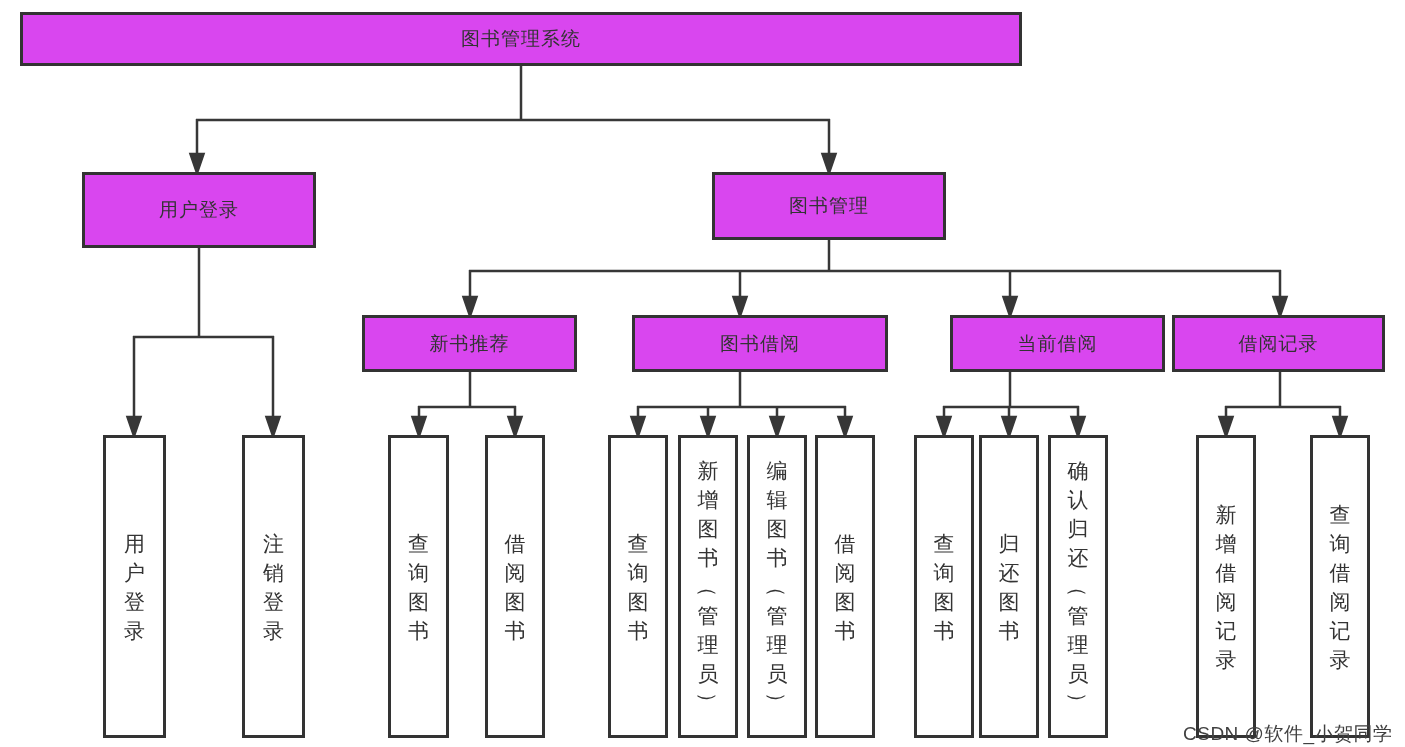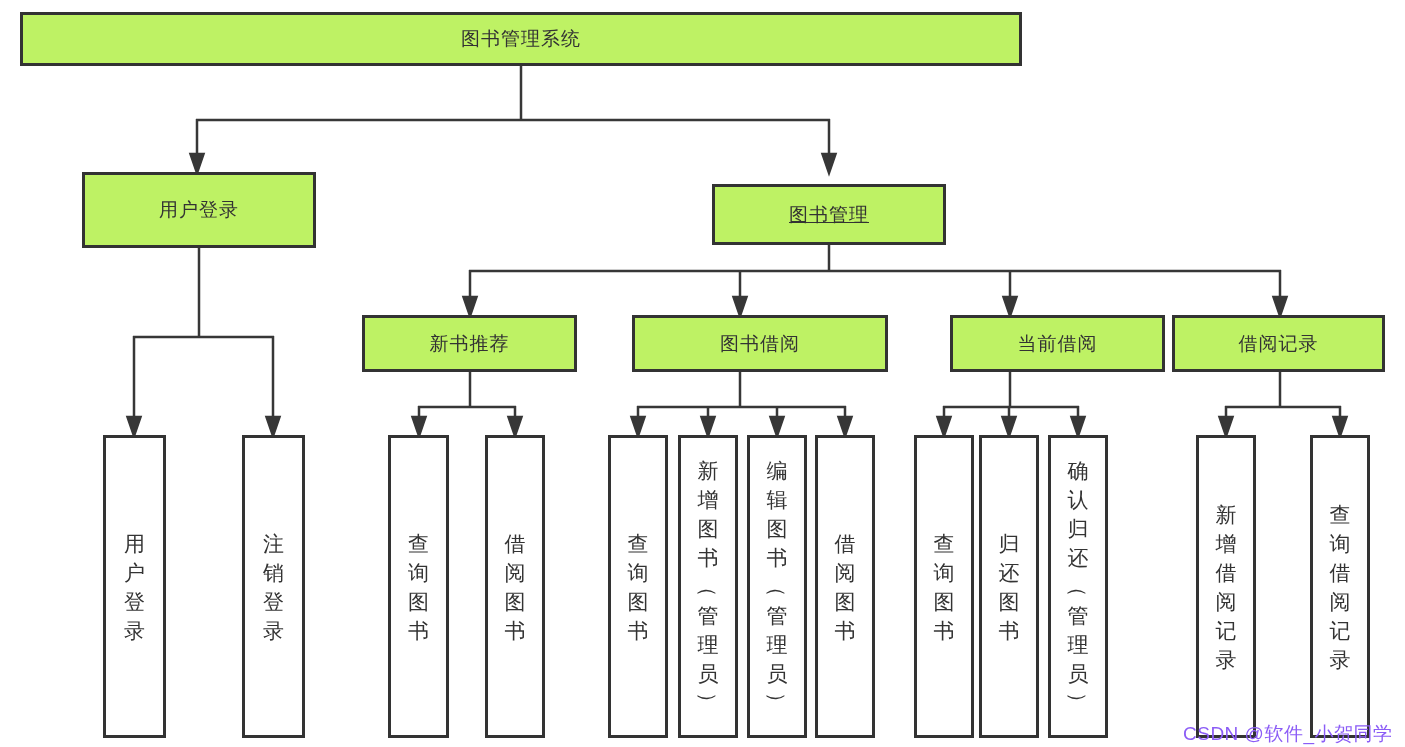--- a/index.html
+++ b/index.html
@@ -9,21 +9,21 @@
     background: #ffffff;
     font-family: "Liberation Sans", "DejaVu Sans", sans-serif;
     color: #333333;
     overflow: hidden;
   }
   #connectors { position:absolute; left:0; top:0; width:1405px; height:747px; }
   .hbox {
     position: absolute;
     box-sizing: border-box;
     border: 3px solid #333333;
-    background: #bef264;
+    background: #d946ef;
     display: flex; align-items: center; justify-content: center;
     font-size: 19px; letter-spacing: 1px;
   }
   .vbox {
     position: absolute;
     box-sizing: border-box;
     top: 435px; height: 303px;
     border: 3px solid #333333;
     background: #ffffff;
     display: flex; flex-direction: column;
@@ -124,21 +124,21 @@
     </g>
   </svg>
 
   <div class="hbox" style="left:20px; top:12px; width:1002px; height:54px;">
     <span>图书管理系统</span>
   </div>
 
   <div class="hbox" style="left:82px; top:172px; width:234px; height:76px;">
     <span>用户登录</span>
   </div>
-  <div class="hbox" style="left:712px; top:184px; width:234px; height:61px;text-decoration:underline;">
+  <div class="hbox" style="left:712px; top:172px; width:234px; height:68px;">
     <span>图书管理</span>
   </div>
 
   <div class="hbox" style="left:362px; top:315px; width:215px; height:57px;">
     <span>新书推荐</span>
   </div>
   <div class="hbox" style="left:632px; top:315px; width:256px; height:57px;">
     <span>图书借阅</span>
   </div>
   <div class="hbox" style="left:950px; top:315px; width:215px; height:57px;">
@@ -243,14 +243,14 @@
     </div>
   <div class="vbox" style="left:1310px; width:60px;">
       <span class="vchar">查</span>
       <span class="vchar">询</span>
       <span class="vchar">借</span>
       <span class="vchar">阅</span>
       <span class="vchar">记</span>
       <span class="vchar">录</span>
     </div>
 
-  <div id="watermark" style="color: #8b5cf6;">CSDN @软件_小贺同学</div>
+  <div id="watermark" style="color: #404040;">CSDN @软件_小贺同学</div>
 </div>
 
 </body></html>

